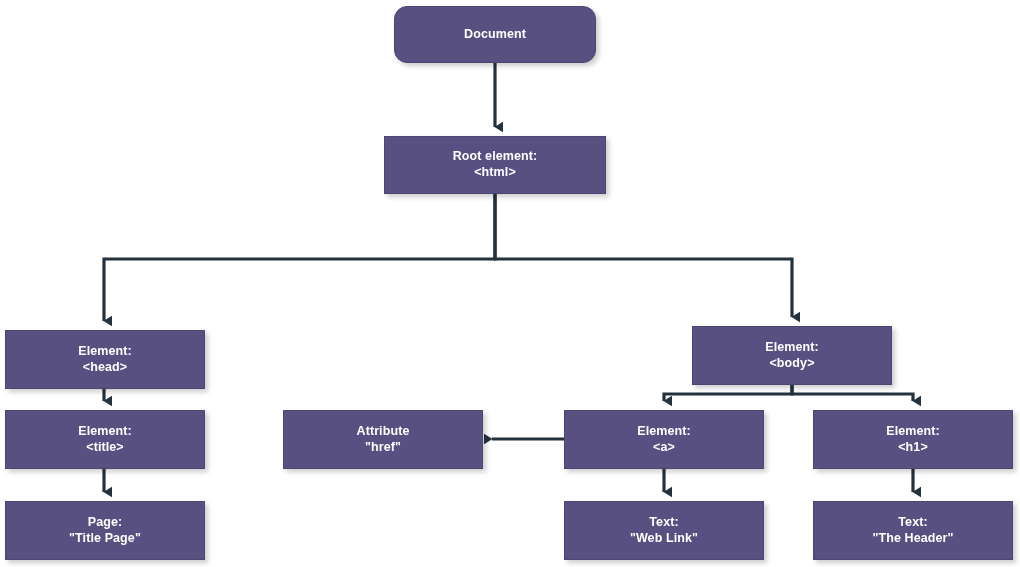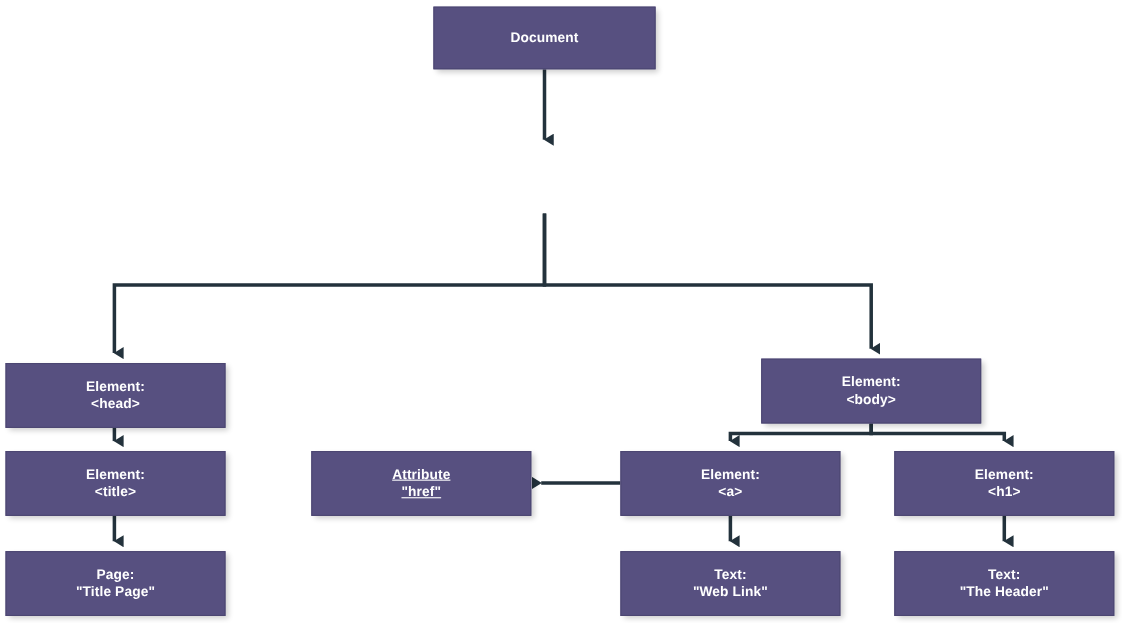--- a/index.html
+++ b/index.html
@@ -81,25 +81,29 @@
       <path d="M 792 385 L 792 394 L 913 394 L 913 401" marker-end="url(#arrow-down)"></path>
 
       <path d="M 564 439 L 492 439" marker-end="url(#arrow-left)"></path>
 
       <path d="M 664 469 L 664 492" marker-end="url(#arrow-down)"></path>
 
       <path d="M 913 469 L 913 492" marker-end="url(#arrow-down)"></path>
     </g>
   </svg>
 
-  <div class="node" style="left:394px; top:6px; width:202px; height:57px;">
+  <div class="node" style="left:394px; top:6px; width:202px; height:57px;border-radius:13px;">
     <span class="line1">Document</span>
     <span class="line2"></span>
   </div>
 
+  <div class="node" style="left:384px; top:136px; width:222px; height:58px;">
+    <span class="line1">Root element:</span>
+    <span class="line2">&lt;html&gt;</span>
+  </div>
 
   <div class="node" style="left:5px; top:330px; width:200px; height:59px;">
     <span class="line1">Element:</span>
     <span class="line2">&lt;head&gt;</span>
   </div>
 
   <div class="node" style="left:5px; top:410px; width:200px; height:59px;">
     <span class="line1">Element:</span>
     <span class="line2">&lt;title&gt;</span>
   </div>
@@ -107,21 +111,21 @@
   <div class="node" style="left:5px; top:501px; width:200px; height:59px;">
     <span class="line1">Page:</span>
     <span class="line2">"Title Page"</span>
   </div>
 
   <div class="node" style="left:692px; top:326px; width:200px; height:59px;">
     <span class="line1">Element:</span>
     <span class="line2">&lt;body&gt;</span>
   </div>
 
-  <div class="node" style="left:283px; top:410px; width:200px; height:59px;text-decoration:underline;">
+  <div class="node" style="left:283px; top:410px; width:200px; height:59px;">
     <span class="line1">Attribute</span>
     <span class="line2">"href"</span>
   </div>
 
   <div class="node" style="left:564px; top:410px; width:200px; height:59px;">
     <span class="line1">Element:</span>
     <span class="line2">&lt;a&gt;</span>
   </div>
 
   <div class="node" style="left:813px; top:410px; width:200px; height:59px;">

